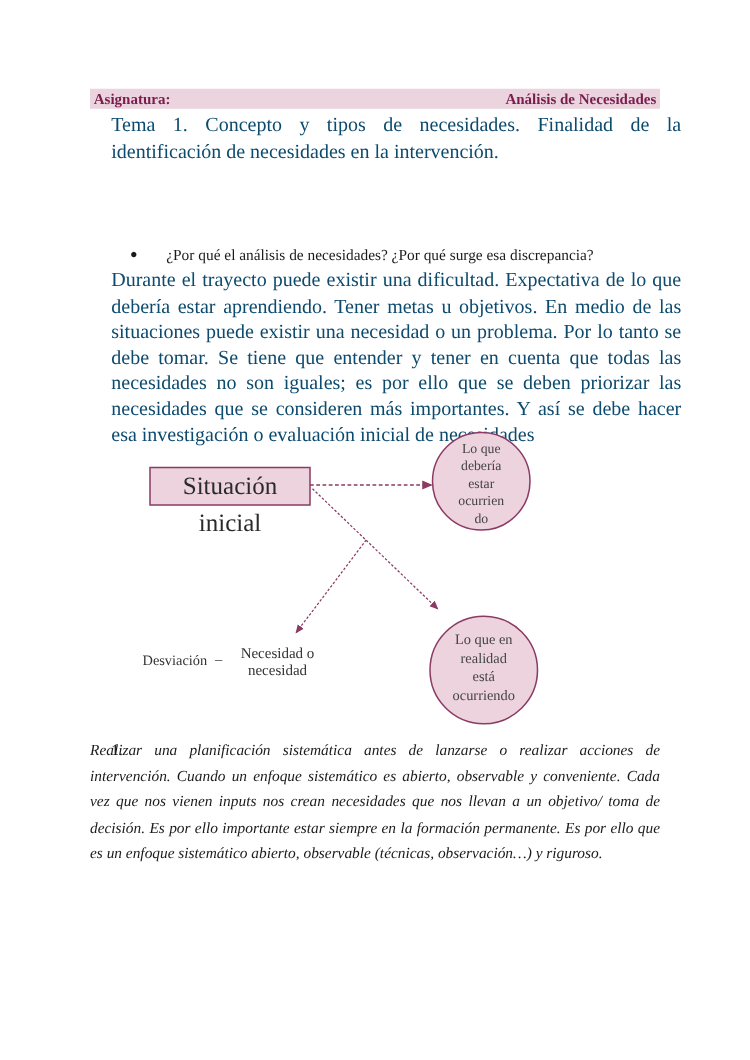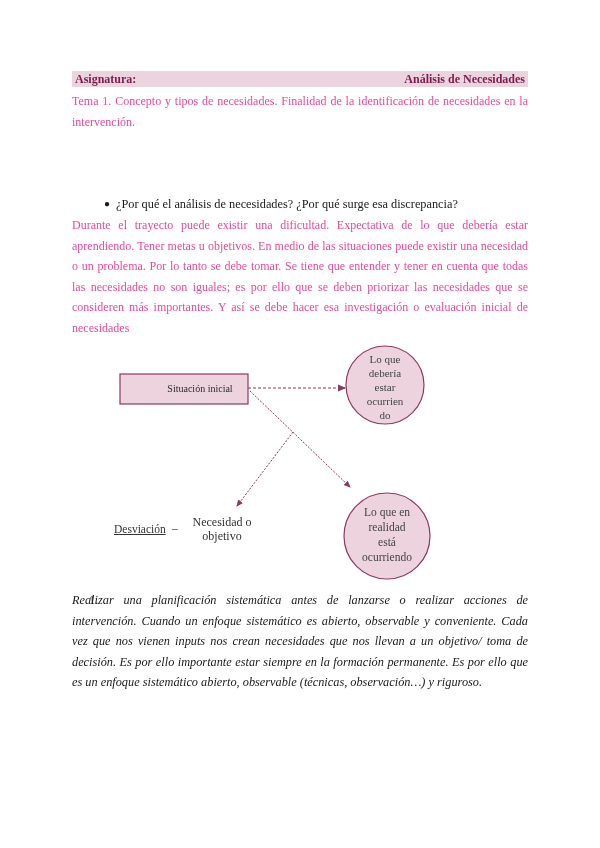--- a/index.html
+++ b/index.html
@@ -31,26 +31,26 @@
       justify-content: space-between;
       align-items: center;
       font-family: "Liberation Serif", serif;
       font-weight: bold;
       font-size: 12px;
       color: #7a1d4e;
     }
     .header-band span { padding: 0 3px; }
     .text-block {
       position: absolute;
-      left: 72px;
-      width: 456px;
-      font-family: "Liberation Serif", serif;
-      font-size: 12px;
+      left: 89px;
+      width: 456px;
+      font-family: "Liberation Serif", serif;
+      font-size: 16px;
       line-height: 20.6px;
-      color: #ec4899;
+      color: #0c4a6e;
       text-align: justify;
     }
     .text-block p {
       margin: 0;
     }
     .bullet-line {
       position: absolute;
       left: 72px;
       width: 456px;
       font-family: "Liberation Serif", serif;
@@ -58,21 +58,21 @@
       line-height: 20.6px;
     }
     .bullet-line .bullet {
       position: absolute;
       left: 32px;
       top: 0;
       font-size: 10px;
     }
     .bullet-line .btext {
       position: absolute;
-      left: 44px;
+      left: 61px;
       top: 0;
       white-space: nowrap;
     }
     .list-block {
       position: absolute;
       left: 72px;
       width: 456px;
       font-family: "Liberation Serif", serif;
       font-size: 12.3px;
       line-height: 20.6px;
@@ -92,26 +92,26 @@
       width: 600px; height: 848px;
       pointer-events: none;
     }
     .diag-label {
       position: absolute;
       font-family: "Liberation Serif", serif;
       text-align: center;
       color: #333;
     }
     .box-label {
-      left: 136px;
+      left: 120px;
       top: 374px;
       width: 128px;
       height: 30px;
       line-height: 30px;
-      font-size: 10px;
+      font-size: 20px;
       color: #2a2a2a;
     }
     .circle-top-label {
       left: 356px;
       top: 352px;
       width: 58px;
       font-size: 11px;
       line-height: 14px;
       color: #444;
     }
@@ -122,21 +122,20 @@
       font-size: 11.5px;
       line-height: 15px;
       color: #444;
     }
     .desviacion-label {
       left: 114px;
       top: 523px;
       font-size: 11.5px;
       text-align: left;
       white-space: nowrap;
-      text-decoration: underline;
     }
     .dash-label {
       left: 172px;
       top: 522px;
       font-size: 11.5px;
     }
     .necesidad-label {
       left: 186px;
       top: 515px;
       width: 72px;
@@ -202,21 +201,21 @@
     <div>Lo que en</div>
     <div>realidad</div>
     <div>está</div>
     <div>ocurriendo</div>
   </div>
 
   <div class="diag-label desviacion-label">Desviación</div>
   <div class="diag-label dash-label">–</div>
   <div class="diag-label necesidad-label">
     <div>Necesidad o</div>
-    <div>objetivo</div>
+    <div>necesidad</div>
   </div>
 
 
   <div class="list-block" style="top:590px;">
     <div style="position:relative;">
       <span class="num">1.</span>
       <div class="ltext">Realizar una planificación sistemática antes de lanzarse o realizar acciones de intervención. Cuando un enfoque sistemático es abierto, observable y conveniente. Cada vez que nos vienen inputs nos crean necesidades que nos llevan a un objetivo/ toma de decisión. Es por ello importante estar siempre en la formación permanente. Es por ello que es un enfoque sistemático abierto, observable (técnicas, observación…) y riguroso.</div>
     </div>
   </div>
 

